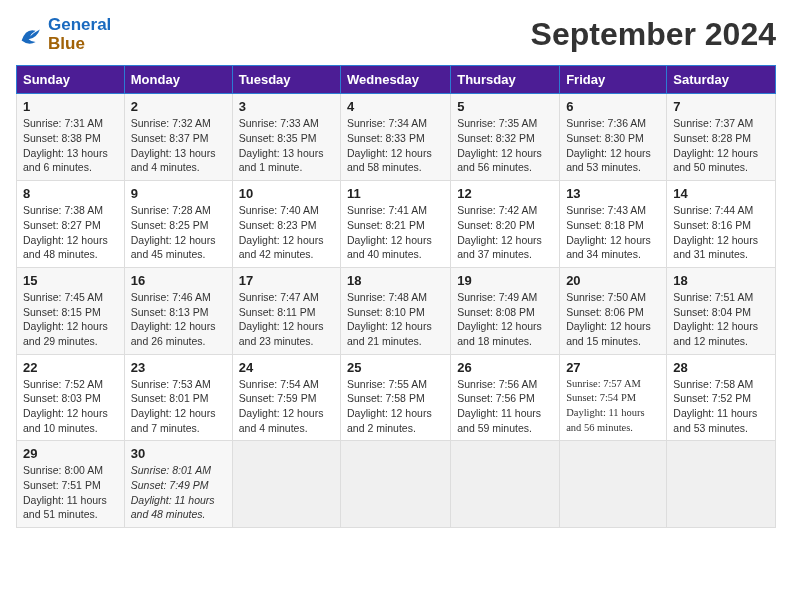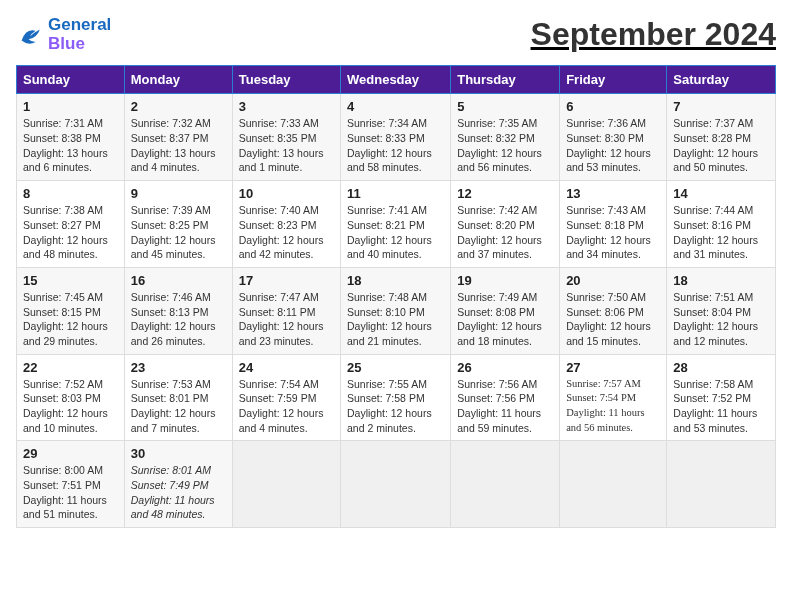--- a/index.html
+++ b/index.html
@@ -21,21 +21,20 @@
       display: flex;
       align-items: center;
       gap: 4px;
     }
     .logo-bird {
       width: 28px;
       height: 28px;
     }
     .title-block {
       text-align: left;
-      text-decoration: underline;
     }
     .month-title {
       font-size: 32px;
       font-weight: bold;
       color: #333;
     }
     .location {
       font-size: 14px;
       color: #555;
     }
@@ -86,21 +85,21 @@
 </head>
 <body>
 
 <div class="header">
   <div class="logo">
     <svg class="logo-bird" viewBox="0 0 40 40">
       <path d="M8 28 Q14 10 28 14 Q22 18 20 22 Q26 16 34 12 Q30 24 18 26 Q22 30 28 30 Q18 36 8 28Z" fill="#1a6abf"></path>
     </svg>
     <div>
       <div style="font-size:17px;font-weight:bold;color:#1a6abf;line-height:1.1;">General</div>
-      <div style="font-size:17px;font-weight:bold;color:#8b5cf6;line-height:1.1;">Blue</div>
+      <div style="font-size:17px;font-weight:bold;color:#a16207;line-height:1.1;">Blue</div>
     </div>
   </div>
   <div class="title-block">
     <div class="month-title">September 2024</div>
   </div>
 </div>
 
 <table class="calendar">
   <thead>
     <tr id="weekday-header">
@@ -168,21 +167,21 @@
       <tr>
         <td>
           <span class="day-num">8</span>
           <div class="day-info" style="white-space: pre-line;">Sunrise: 7:38 AM
 Sunset: 8:27 PM
 Daylight: 12 hours
 and 48 minutes.</div>
         </td>
         <td>
           <span class="day-num">9</span>
-          <div class="day-info" style="white-space: pre-line;">Sunrise: 7:39 AM
+          <div class="day-info" style="white-space: pre-line;">Sunrise: 7:28 AM
 Sunset: 8:25 PM
 Daylight: 12 hours
 and 45 minutes.</div>
         </td>
         <td>
           <span class="day-num">10</span>
           <div class="day-info" style="white-space: pre-line;">Sunrise: 7:40 AM
 Sunset: 8:23 PM
 Daylight: 12 hours
 and 42 minutes.</div>

